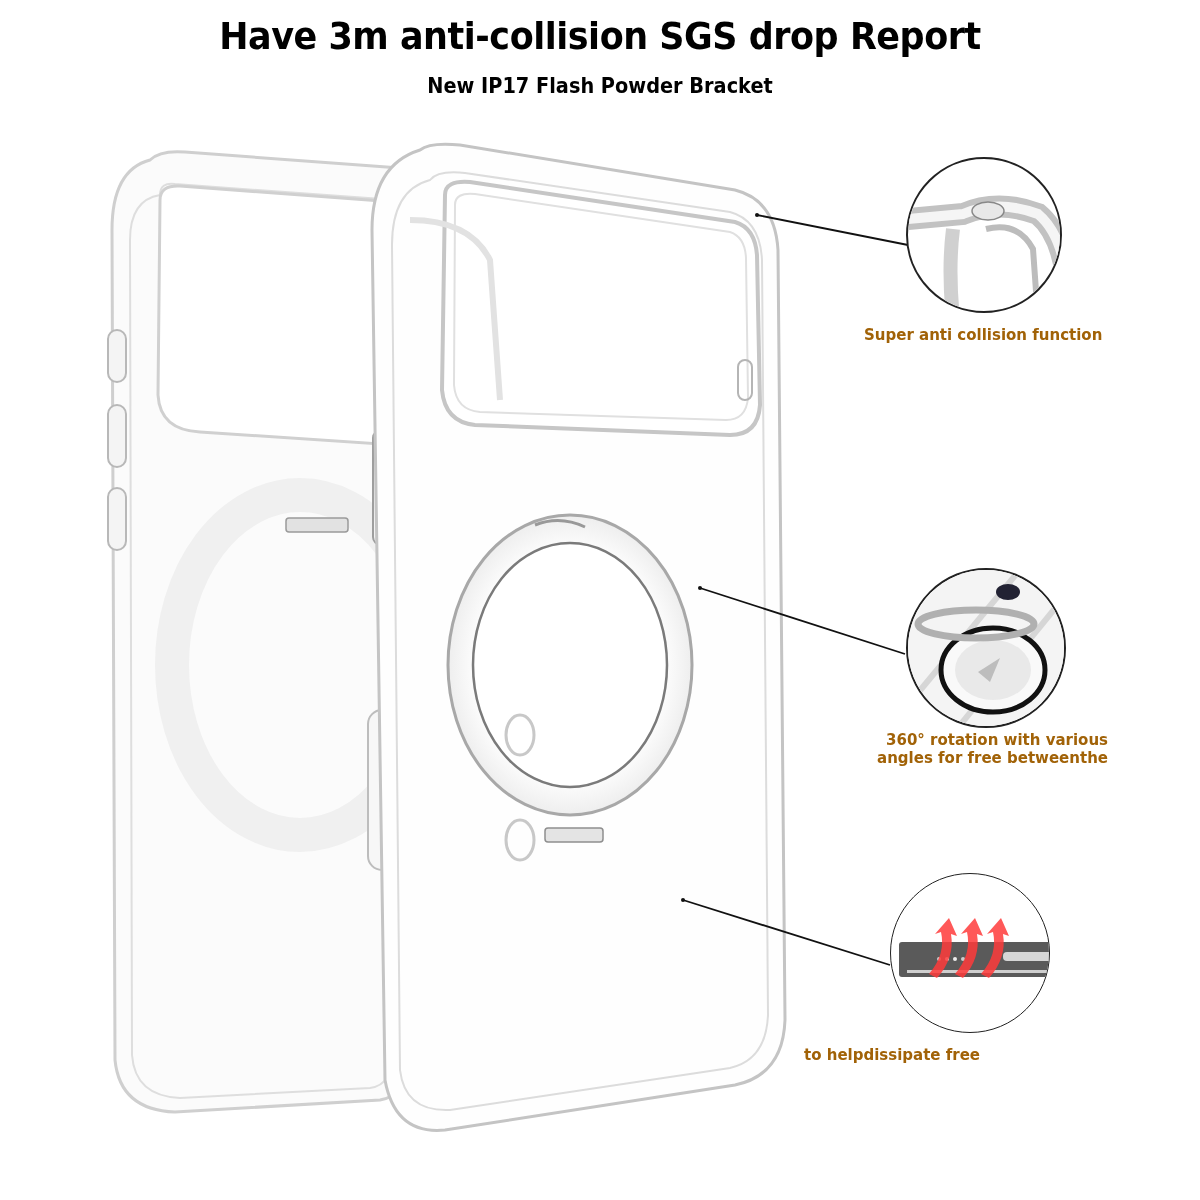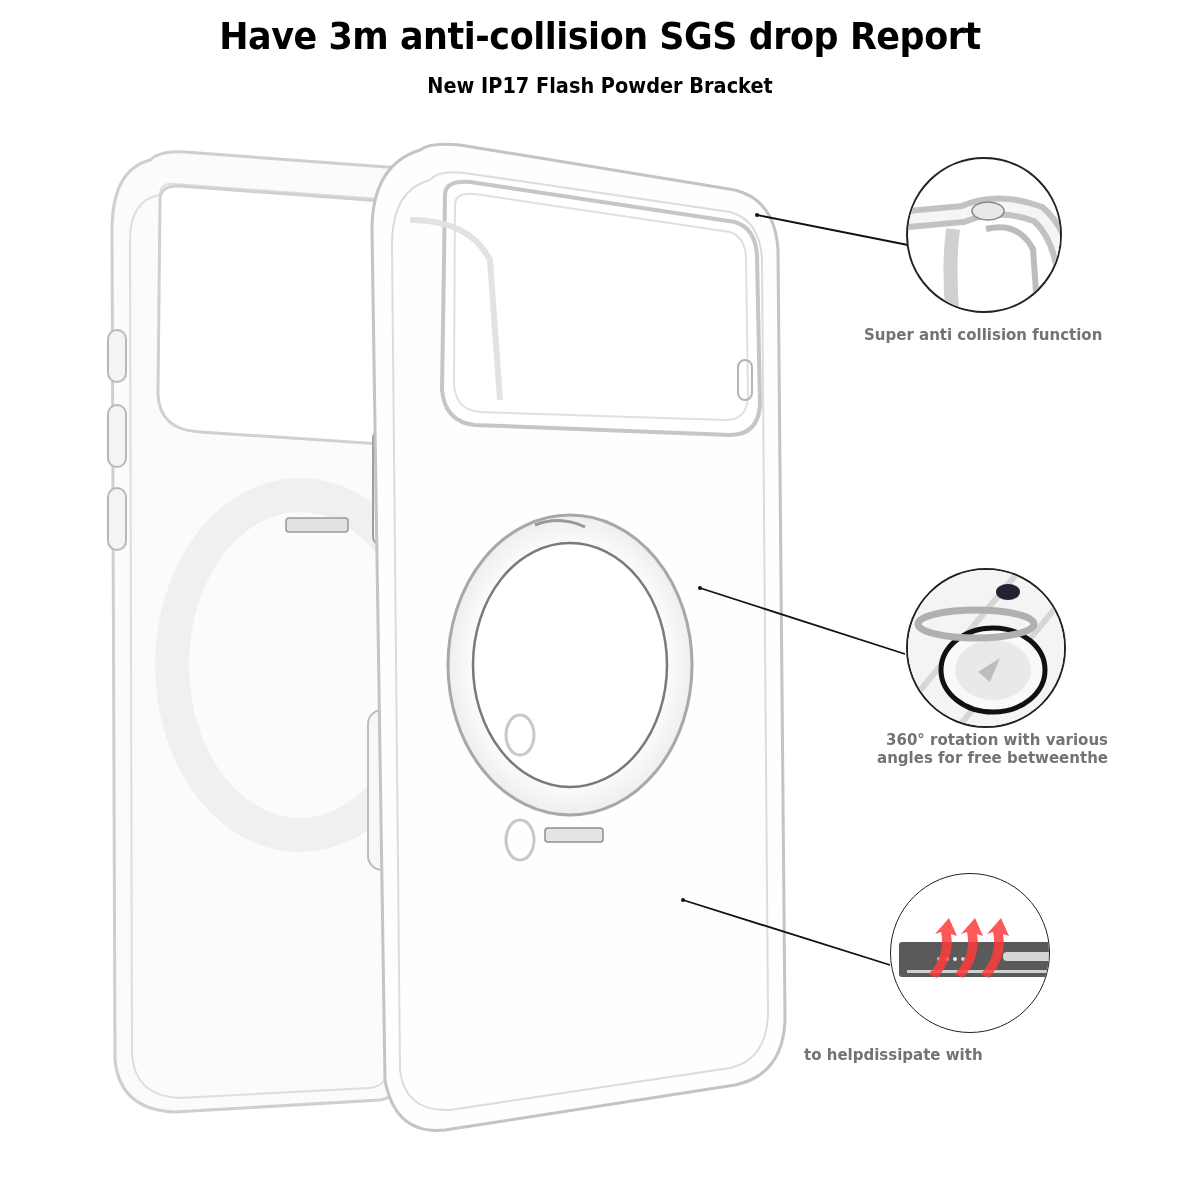--- a/index.html
+++ b/index.html
@@ -4,21 +4,21 @@
 <style>
   html, body { margin:0; padding:0; background:#ffffff; }
   body { width:1200px; height:1200px; position:relative; overflow:hidden;
          font-family:"DejaVu Sans", sans-serif; color:#000; }
   .title { position:absolute; left:0; width:1200px; top:14px; text-align:center;
            font-family:"DejaVu Sans", sans-serif; font-weight:bold; font-size:38px;
            letter-spacing:-0.5px; transform:scaleX(0.92); transform-origin:center; }
   .subtitle { position:absolute; left:0; width:1200px; top:74px; text-align:center;
               font-weight:bold; font-size:21px; transform:scaleX(0.92); transform-origin:center; }
   .stage { position:absolute; left:0; top:0; width:1200px; height:1200px; }
-  .callout-text { position:absolute; font-weight:bold; font-size:15px; line-height:18px; color:#737373; }
+  .callout-text { position:absolute; font-weight:bold; font-size:15px; line-height:18px; color:#a16207; }
   .lens { position:absolute; border-radius:50%; border:2px solid #222; background:#fff; overflow:hidden; }
 </style>
 </head>
 <body>
 
 <div class="title">Have 3m anti-collision SGS drop Report</div>
 <div class="subtitle">New IP17 Flash Powder Bracket</div>
 
 <svg class="stage" width="1200" height="1200" viewBox="0 0 1200 1200">
   <defs>
@@ -114,14 +114,14 @@
     <circle cx="64" cy="85" r="2" fill="#eee"></circle>
     <circle cx="72" cy="85" r="2" fill="#ccc"></circle>
     <g fill="#ff3b3b" opacity="0.85">
       <path d="M38,100 Q55,80 50,58 L44,60 L58,44 L66,62 L60,60 Q64,84 46,104 Z"></path>
       <path d="M64,100 Q81,80 76,58 L70,60 L84,44 L92,62 L86,60 Q90,84 72,104 Z"></path>
       <path d="M90,100 Q107,80 102,58 L96,60 L110,44 L118,62 L112,60 Q116,84 98,104 Z"></path>
     </g>
   </svg>
 </div>
 <div class="callout-text" style="left:804px;top:1046px;width:380px;">
-  <div>to helpdissipate with</div>
+  <div>to helpdissipate free</div>
 </div>
 
 </body></html>

